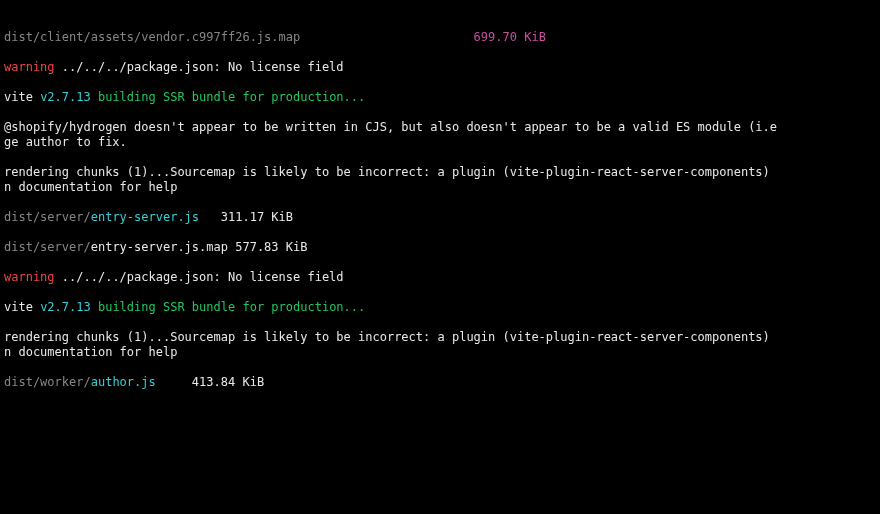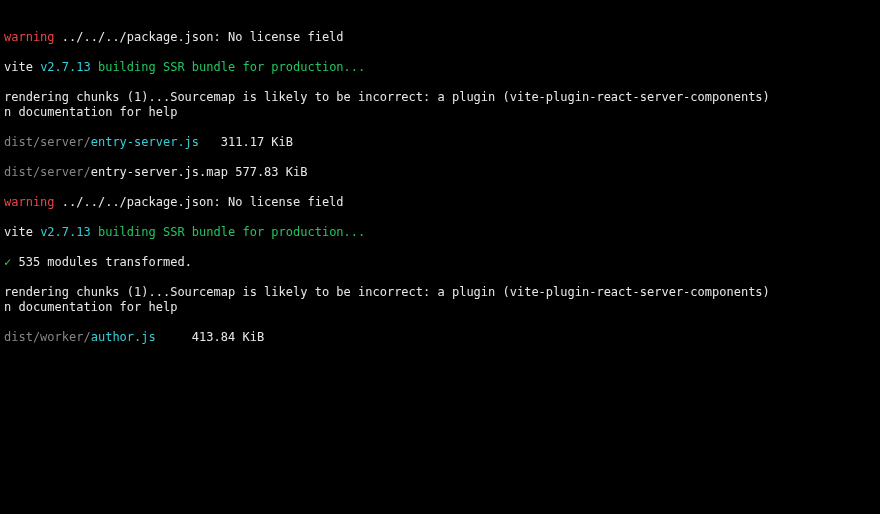--- a/index.html
+++ b/index.html
@@ -13,29 +13,31 @@
   .white{color:#e8e8e8}
   .check{color:#2fd547}
   .dollar{color:#dedede}
   .size-col{display:inline}
 </style>
 </head>
 <body>
 
 <div class="term">
 
+<span class="row"><span class="dim">dist/client/assets/vendor.c997ff26.js.map</span><span>                        </span><span class="magenta size-col">699.70 KiB</span></span>
 <span class="row"><span class="yellow">warning</span><span class="white"> ../../../package.json: No license field</span></span>
 <span class="row"><span class="white">vite </span><span class="cyan">v2.7.13</span><span> </span><span class="green">building SSR bundle for production...</span></span>
+<span class="row white">@shopify/hydrogen doesn't appear to be written in CJS, but also doesn't appear to be a valid ES module (i.e
+ge author to fix.</span>
 <span class="row white">rendering chunks (1)...Sourcemap is likely to be incorrect: a plugin (vite-plugin-react-server-components) 
 n documentation for help</span>
 <span class="row"><span class="dim">dist/server/</span><span class="cyan">entry-server.js</span><span>   </span><span class="white">311.17 KiB</span></span>
 <span class="row"><span class="dim">dist/server/</span><span class="white">entry-server.js.map</span><span> </span><span class="white">577.83 KiB</span></span>
 <span class="row"><span class="yellow">warning</span><span class="white"> ../../../package.json: No license field</span></span>
 <span class="row"><span class="white">vite </span><span class="cyan">v2.7.13</span><span> </span><span class="green">building SSR bundle for production...</span></span>
-<span class="row"><span class="check">✓</span><span class="white"> 535 modules transformed.</span></span>
 <span class="row white">rendering chunks (1)...Sourcemap is likely to be incorrect: a plugin (vite-plugin-react-server-components) 
 n documentation for help</span>
 <span class="row"><span class="dim">dist/worker/</span><span class="cyan">author.js</span><span>     </span><span class="white">413.84 KiB</span></span>
 
 
 
 
 
 
 </div>

